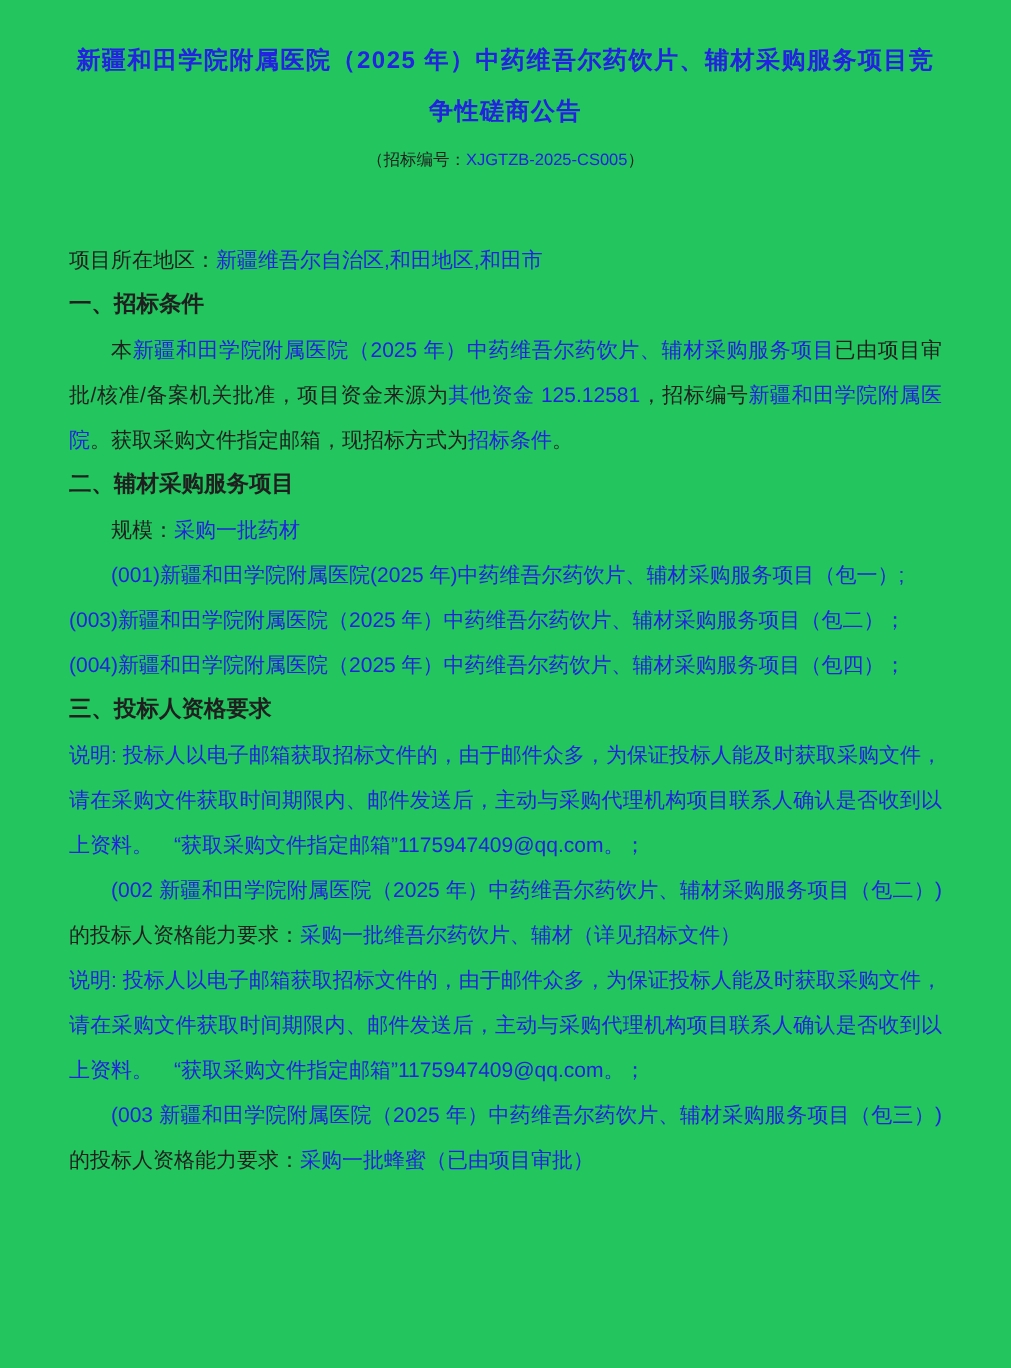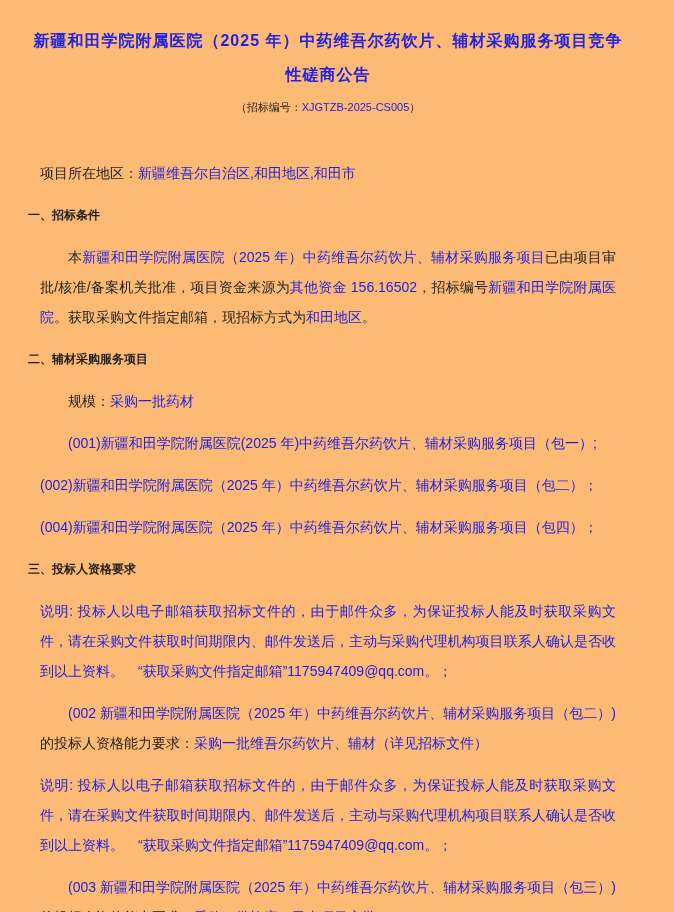--- a/index.html
+++ b/index.html
@@ -1,22 +1,22 @@
 <!DOCTYPE html>
 <html lang="zh"><head>
 <meta charset="utf-8">
 <style>
   html, body { margin: 0; padding: 0; background: #ffffff; }
   .page {
     position: relative;
     width: 674px;
     height: 912px;
     box-sizing: border-box;
-    padding: 24px 46px 0 28px;
-    background: #fdba74;
+    padding: 24px 46px 0 46px;
+    background: #22c55e;
     font-family: "Liberation Sans", sans-serif;
     font-size: 14px;
     color: #1f1f1f;
     overflow: hidden;
   }
   .blue { color: #2222e0; }
   h1 {
     margin: 0;
     font-size: 16px;
     font-weight: bold;
@@ -26,55 +26,55 @@
     letter-spacing: 1px;
   }
   .subtitle {
     text-align: center;
     line-height: 30px;
     font-size: 11px;
     color: #1f1f1f;
   }
   .loc { margin-top: 36px; }
   p {
-    margin: 12px;
+    margin: 0;
     line-height: 30px;
     text-align: justify;
   }
   h2 {
     margin: 0;
-    font-size: 12px;
+    font-size: 15px;
     font-weight: bold;
     line-height: 30px;
     color: #1f1f1f;
   }
   .indent { text-indent: 2em; }
 </style>
 </head>
 <body>
 
 <div class="page">
 
   <h1>新疆和田学院附属医院（2025 年）中药维吾尔药饮片、辅材采购服务项目竞争性磋商公告</h1>
 
   <div class="subtitle"><span>（招标编号：</span><span class="blue">XJGTZB-2025-CS005</span><span>）</span></div>
 
   <p class="loc"><span>项目所在地区：</span><span class="blue">新疆维吾尔自治区,和田地区,和田市</span></p>
 
   <h2>一、招标条件</h2>
 
-  <p class="indent"><span>本</span><span class="blue">新疆和田学院附属医院（2025 年）中药维吾尔药饮片、辅材采购服务项目</span><span>已由项目审批/核准/备案机关批准，项目资金来源为</span><span class="blue">其他资金 156.16502</span><span>，招标编号</span><span class="blue">新疆和田学院附属医院</span><span>。获取采购文件指定邮箱，现招标方式为</span><span class="blue">和田地区</span><span>。</span></p>
+  <p class="indent"><span>本</span><span class="blue">新疆和田学院附属医院（2025 年）中药维吾尔药饮片、辅材采购服务项目</span><span>已由项目审批/核准/备案机关批准，项目资金来源为</span><span class="blue">其他资金 125.12581</span><span>，招标编号</span><span class="blue">新疆和田学院附属医院</span><span>。获取采购文件指定邮箱，现招标方式为</span><span class="blue">招标条件</span><span>。</span></p>
 
   <h2>二、辅材采购服务项目</h2>
 
   <p class="indent"><span>规模：</span><span class="blue">采购一批药材</span></p>
 
 
   <p class="indent blue">(001)新疆和田学院附属医院(2025 年)中药维吾尔药饮片、辅材采购服务项目（包一）;</p>
-  <p class="blue">(002)新疆和田学院附属医院（2025 年）中药维吾尔药饮片、辅材采购服务项目（包二）；</p>
+  <p class="blue">(003)新疆和田学院附属医院（2025 年）中药维吾尔药饮片、辅材采购服务项目（包二）；</p>
   <p class="blue">(004)新疆和田学院附属医院（2025 年）中药维吾尔药饮片、辅材采购服务项目（包四）；</p>
 
   <h2>三、投标人资格要求</h2>
 
 
   <p class="blue">说明: 投标人以电子邮箱获取招标文件的，由于邮件众多，为保证投标人能及时获取采购文件，请在采购文件获取时间期限内、邮件发送后，主动与采购代理机构项目联系人确认是否收到以上资料。　“获取采购文件指定邮箱”1175947409@qq.com。；</p>
 
   <p class="indent"><span class="blue">(002 新疆和田学院附属医院（2025 年）中药维吾尔药饮片、辅材采购服务项目（包二）)</span><span>的投标人资格能力要求：</span><span class="blue">采购一批维吾尔药饮片、辅材（详见招标文件）</span></p>
 
   <p class="blue">说明: 投标人以电子邮箱获取招标文件的，由于邮件众多，为保证投标人能及时获取采购文件，请在采购文件获取时间期限内、邮件发送后，主动与采购代理机构项目联系人确认是否收到以上资料。　“获取采购文件指定邮箱”1175947409@qq.com。；</p>

